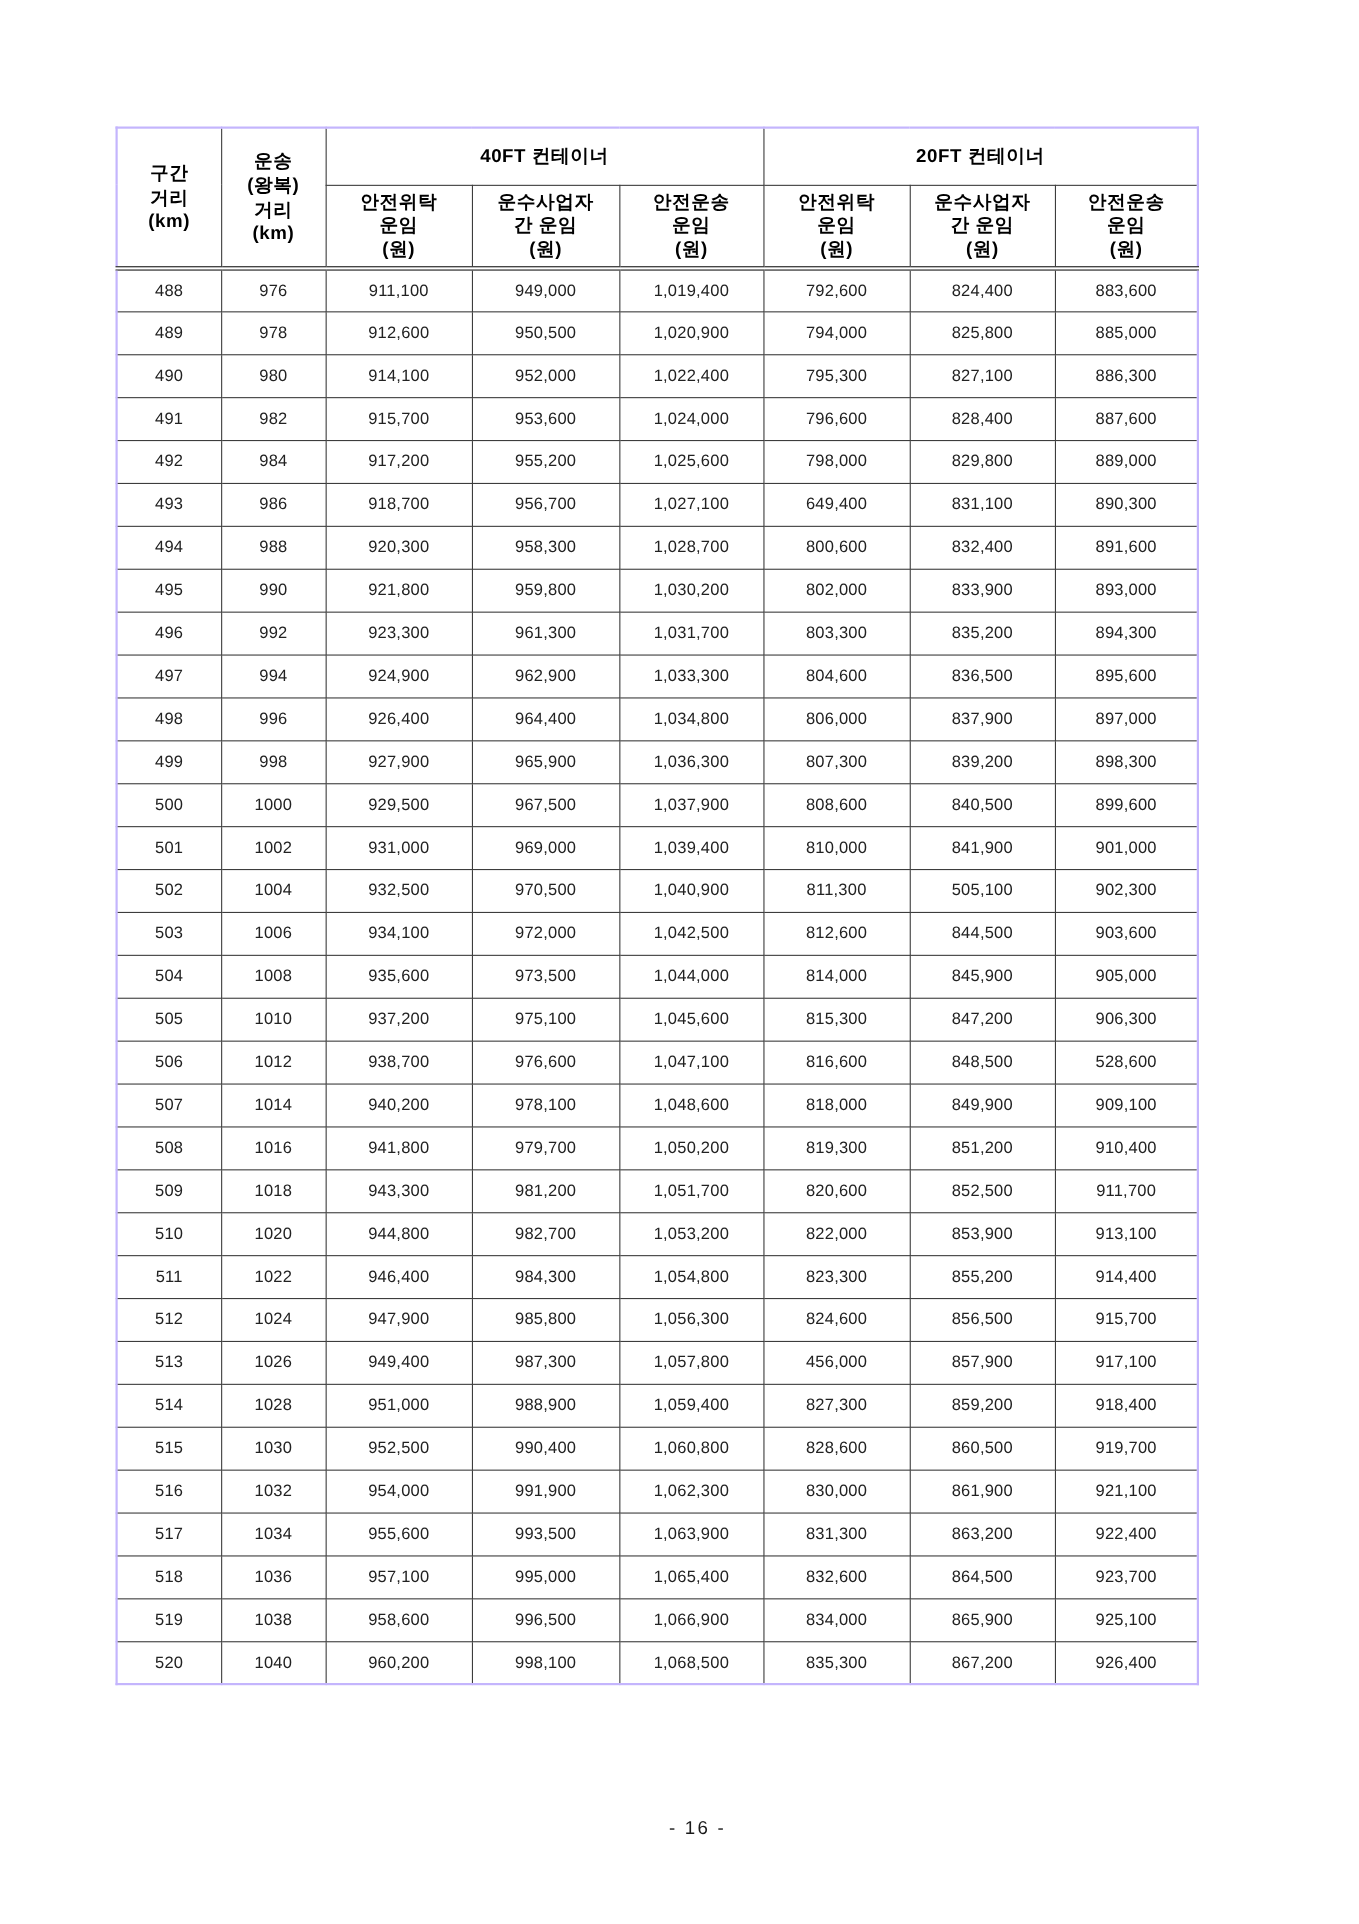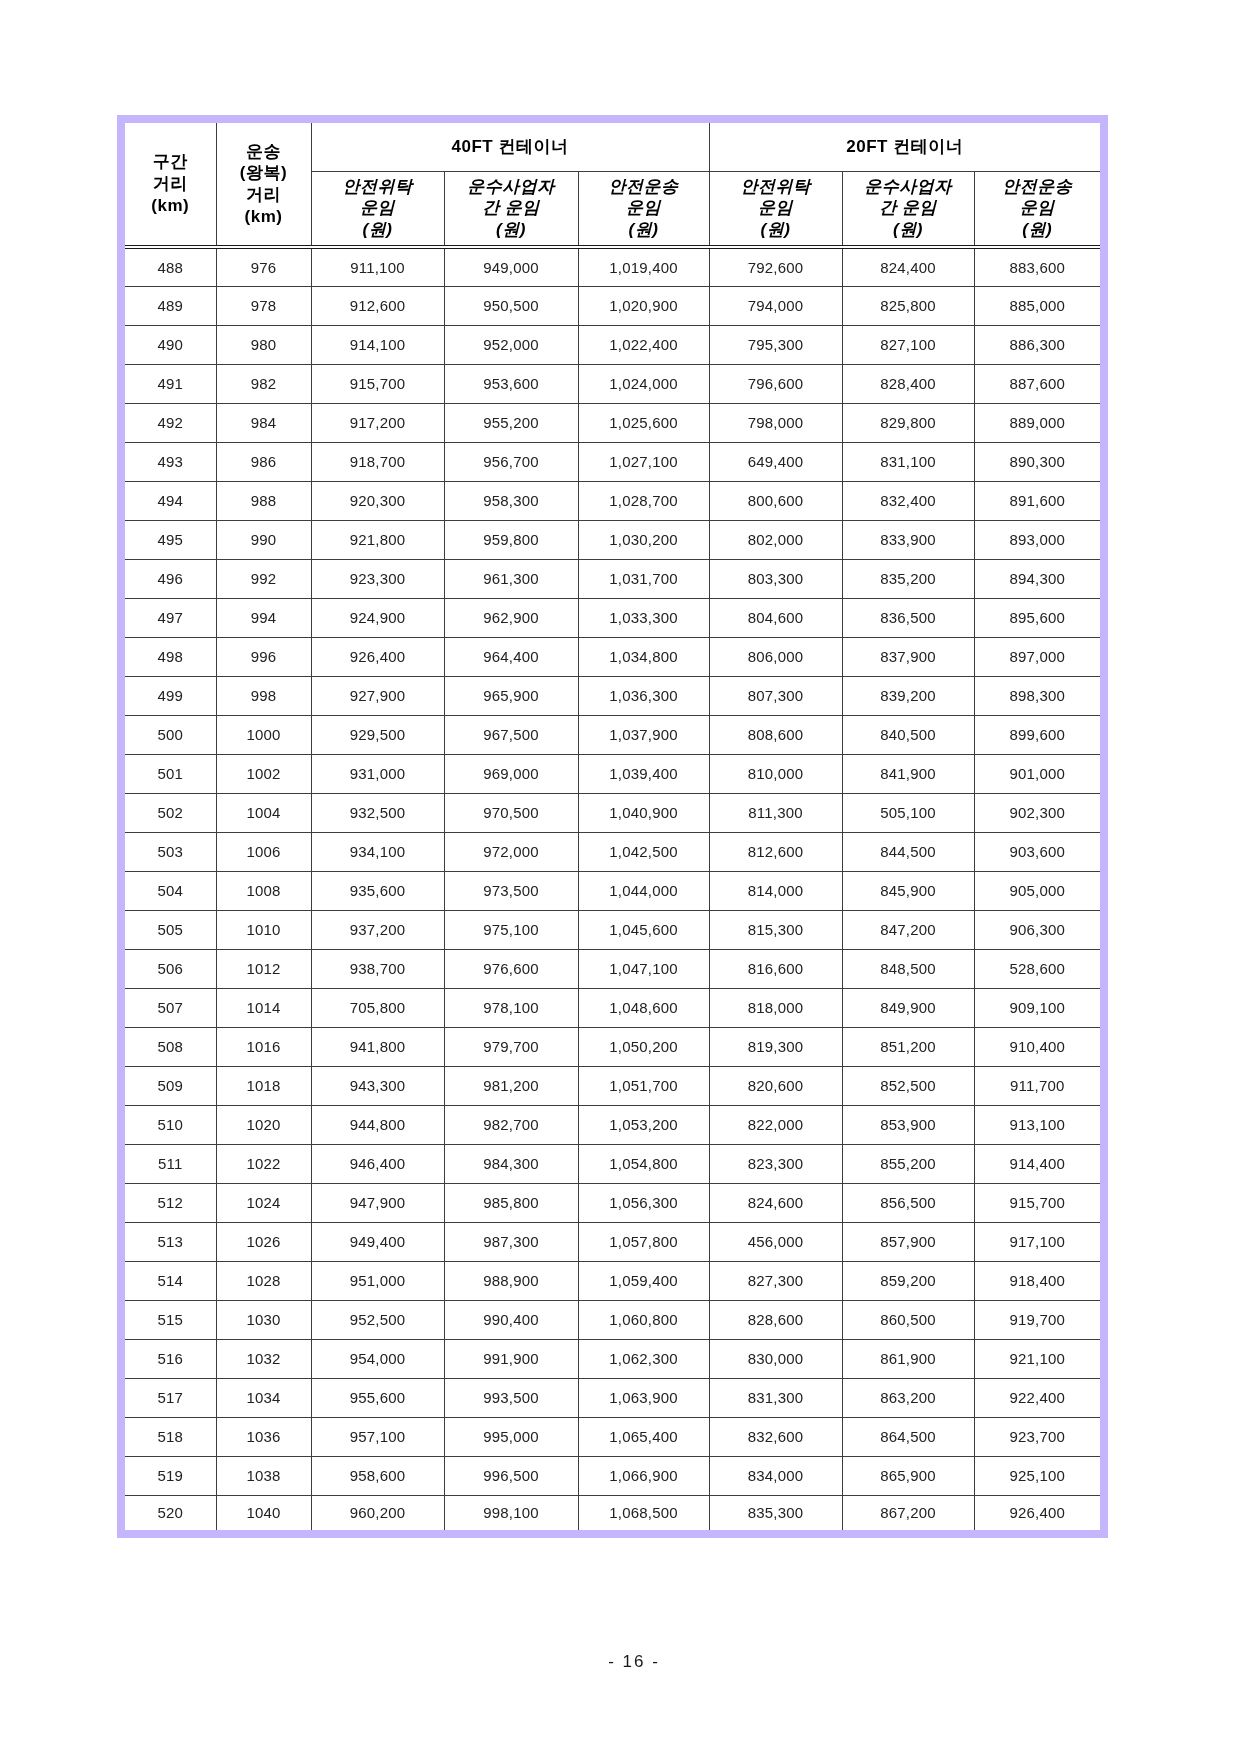--- a/index.html
+++ b/index.html
@@ -7,42 +7,42 @@
   body {
     width: 1235px; height: 1749px;
     position: relative;
     font-family: "Liberation Sans", "DejaVu Sans", sans-serif;
     color: #111;
   }
   .sheet { position: absolute; inset: 0; background: #fff; }
 
   table.fare-table {
     position: absolute;
-    left: 117px; top: 115px;
+    left: 105px; top: 115px;
     width: 983px;
     border-collapse: collapse;
     table-layout: fixed;
-    border: 8px solid #c4b5fd;
+    border: 2px solid #c4b5fd;
   }
   .fare-table th, .fare-table td {
     border: 1px solid #3d3d3d;
     text-align: center;
     vertical-align: middle;
     overflow: hidden;
   }
   .fare-table thead th {
     font-weight: bold;
     font-size: 17px;
     line-height: 1.28;
     white-space: pre-line;
     letter-spacing: 0.5px;
     color: #000;
   }
   .fare-table thead tr.group-row th { height: 52px; }
-  .fare-table thead tr.sub-row th { height: 76px; font-style: italic; }
+  .fare-table thead tr.sub-row th { height: 76px; }
   .fare-table thead th.hdr-bottom { border-bottom: 4px double #1a1a1a; }
   .fare-table tbody td {
     height: 39px;
     font-size: 15px;
     color: #222;
     letter-spacing: 0.2px;
     white-space: nowrap;
   }
   .page-footer {
     position: absolute;
@@ -291,21 +291,21 @@
           <td>938,700</td>
           <td>976,600</td>
           <td>1,047,100</td>
           <td>816,600</td>
           <td>848,500</td>
           <td>528,600</td>
         </tr>
         <tr>
           <td>507</td>
           <td>1014</td>
-          <td>705,800</td>
+          <td>940,200</td>
           <td>978,100</td>
           <td>1,048,600</td>
           <td>818,000</td>
           <td>849,900</td>
           <td>909,100</td>
         </tr>
         <tr>
           <td>508</td>
           <td>1016</td>
           <td>941,800</td>

